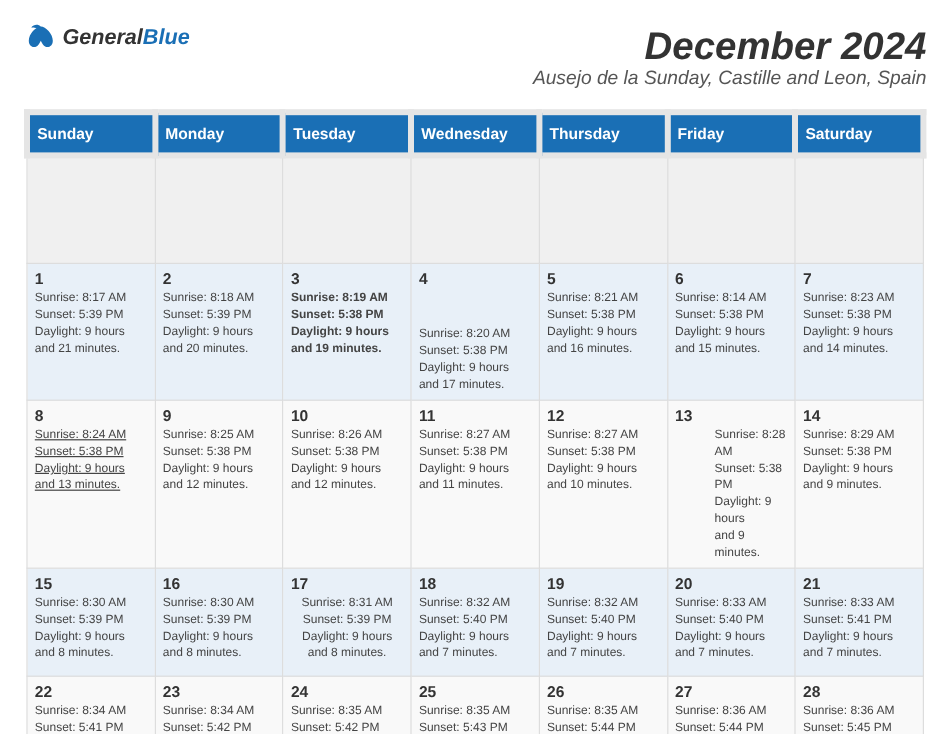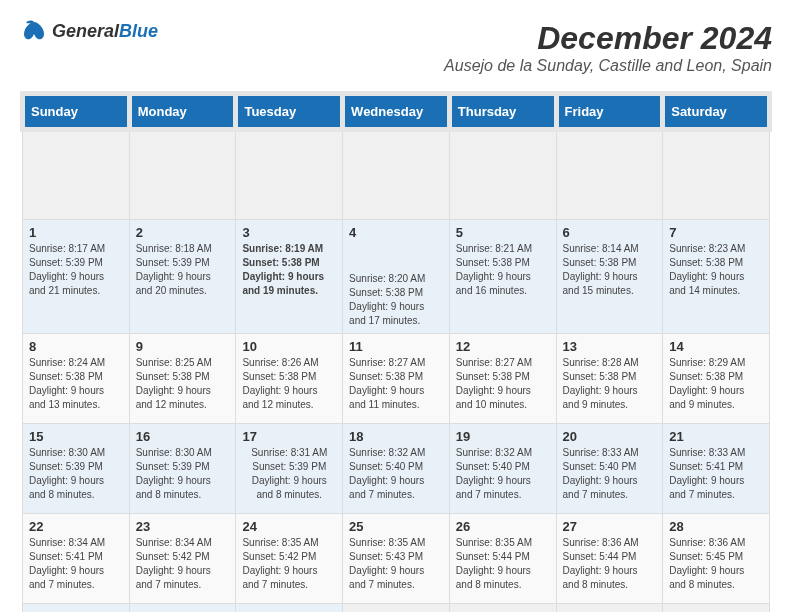--- a/index.html
+++ b/index.html
@@ -184,21 +184,21 @@
           <span class="day-num">7</span>
           <div class="day-info" style="white-space: pre-line;">Sunrise: 8:23 AM
 Sunset: 5:38 PM
 Daylight: 9 hours
 and 14 minutes.</div>
         </td>
       </tr>
       <tr>
         <td>
           <span class="day-num">8</span>
-          <div class="day-info" style="white-space: pre-line;">Sunrise: 8:24 AM
+          <div class="day-info" style="white-space: pre-line; text-decoration: underline;">Sunrise: 8:24 AM
 Sunset: 5:38 PM
 Daylight: 9 hours
 and 13 minutes.</div>
         </td>
         <td>
           <span class="day-num">9</span>
           <div class="day-info" style="white-space: pre-line;">Sunrise: 8:25 AM
 Sunset: 5:38 PM
 Daylight: 9 hours
 and 12 minutes.</div>
@@ -219,21 +219,21 @@
         </td>
         <td>
           <span class="day-num">12</span>
           <div class="day-info" style="white-space: pre-line;">Sunrise: 8:27 AM
 Sunset: 5:38 PM
 Daylight: 9 hours
 and 10 minutes.</div>
         </td>
         <td>
           <span class="day-num">13</span>
-          <div class="day-info" style="white-space: pre-line;">Sunrise: 8:28 AM
+          <div class="day-info" style="white-space: pre-line; margin-left: 33px;">Sunrise: 8:28 AM
 Sunset: 5:38 PM
 Daylight: 9 hours
 and 9 minutes.</div>
         </td>
         <td>
           <span class="day-num">14</span>
           <div class="day-info" style="white-space: pre-line;">Sunrise: 8:29 AM
 Sunset: 5:38 PM
 Daylight: 9 hours
 and 9 minutes.</div>

